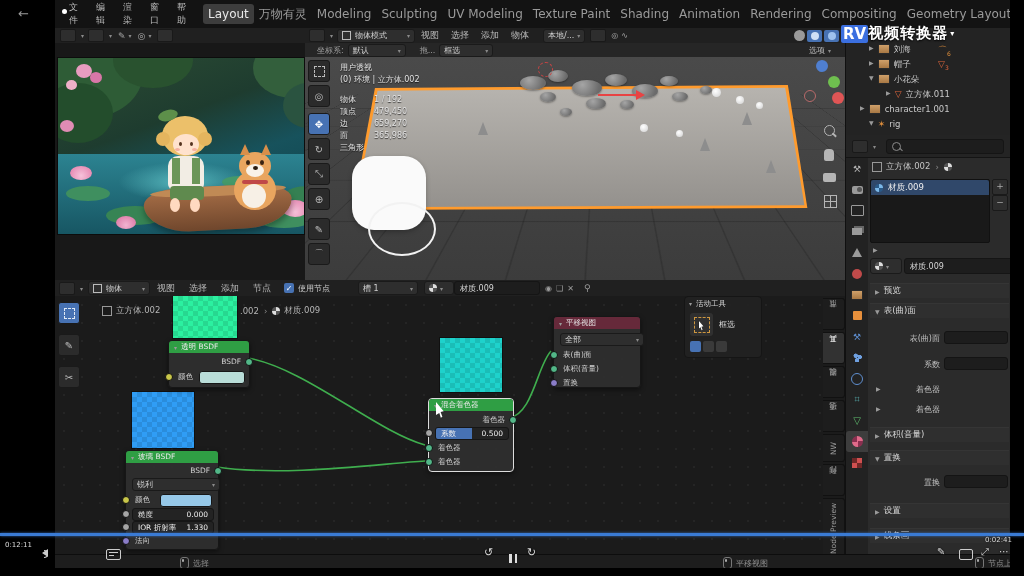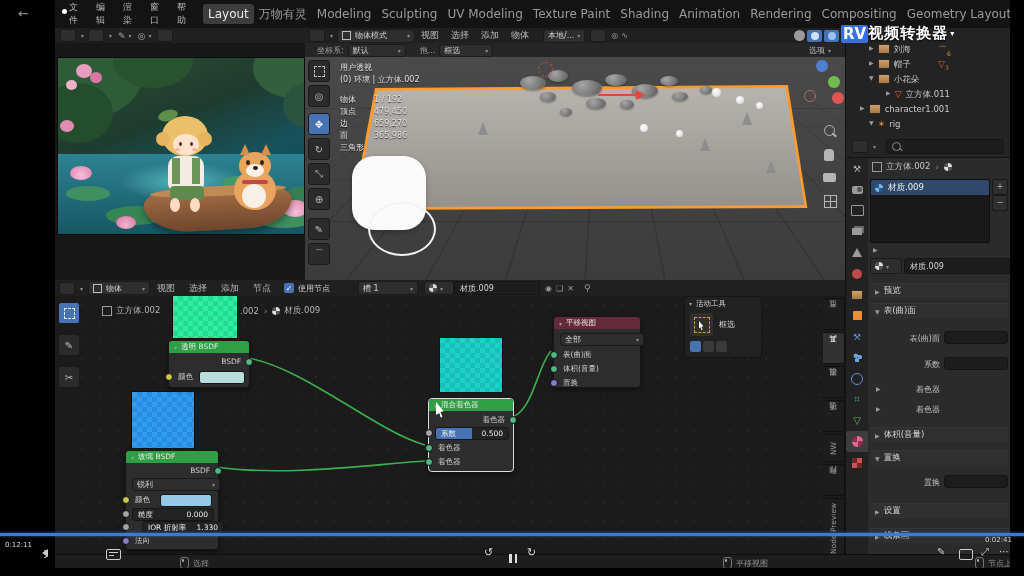--- a/index.html
+++ b/index.html
@@ -393,21 +393,21 @@
           <span class="chev" style="margin-left:auto">▾</span>
         </div>
       <span class="nlabel" style="left:9px;top:44px">颜色</span>
       <span class="sock sy" style="left:-4px;top:45px"></span>
       <div class="ab" style="left:34px;top:43px;width:50px;height:11px;background:#96c8e8;border-radius:3px;border:1px solid #161616"></div>
       <div class="slider" style="left:6px;top:57px;width:80px;height:11px">
         <span class="l">糙度</span>
           <span class="v">0.000</span>
       </div>
       <span class="sock sgr" style="left:-4px;top:59px"></span>
-      <div class="slider" style="left:16px;top:70px;width:80px;height:11px">
+      <div class="slider" style="left:6px;top:70px;width:80px;height:11px">
         <span class="l">IOR 折射率</span>
           <span class="v">1.330</span>
       </div>
       <span class="sock sgr" style="left:-4px;top:72px"></span>
       <span class="nlabel" style="left:9px;top:85px">法向</span>
       <span class="sock sp" style="left:-4px;top:86px"></span>
     </div>
 
     <div class="node sel" style="left:373px;top:102px;width:84px;height:72px">
       <div class="nhead green">

